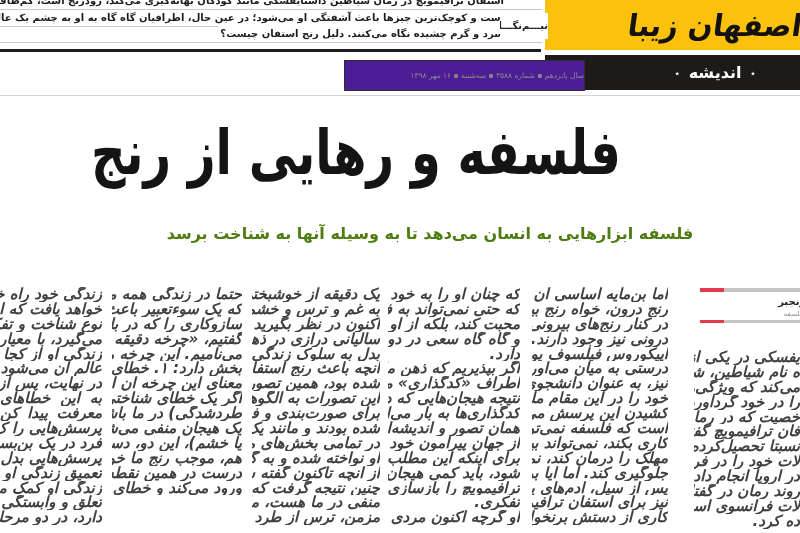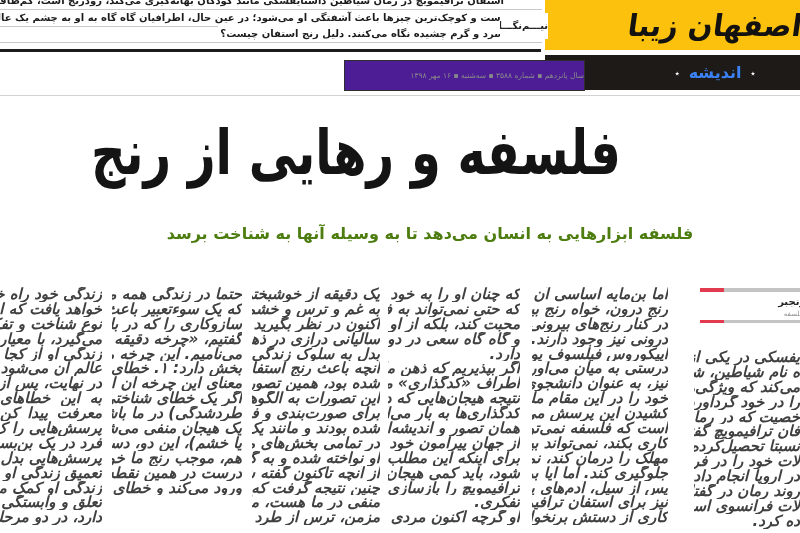--- a/index.html
+++ b/index.html
@@ -32,21 +32,21 @@
     background:#fcc10d; display:flex; align-items:center; justify-content:center;
   }
   .logo-text {
     font-size:29px; font-weight:bold; color:#141210;
     transform:skewX(-8deg) scaleY(1.05); white-space:nowrap;
   }
   .section-bar {
     position:absolute; top:55px; left:545px; width:340px; height:35px;
     background:#1d1a18; display:flex; align-items:center; justify-content:center; gap:9px;
   }
-  .section-label { color:#3b82f6; font-size:16px; font-weight:bold; line-height:35px; }
+  .section-label { color:#ffffff; font-size:16px; font-weight:bold; line-height:35px; }
   .star { color:#ffffff; font-size:9px; }
   .date-box {
     position:absolute; top:60px; left:296px; width:241px; height:31px;
     border:1.5px solid #2e2e2e; background:#4c1d95;
     display:flex; align-items:center; justify-content:flex-start;margin-left:48px;
   }
   .date-text { font-size:7.5px; color:#8a8a8a; white-space:nowrap; letter-spacing:0; }
 
   
   .headline {

